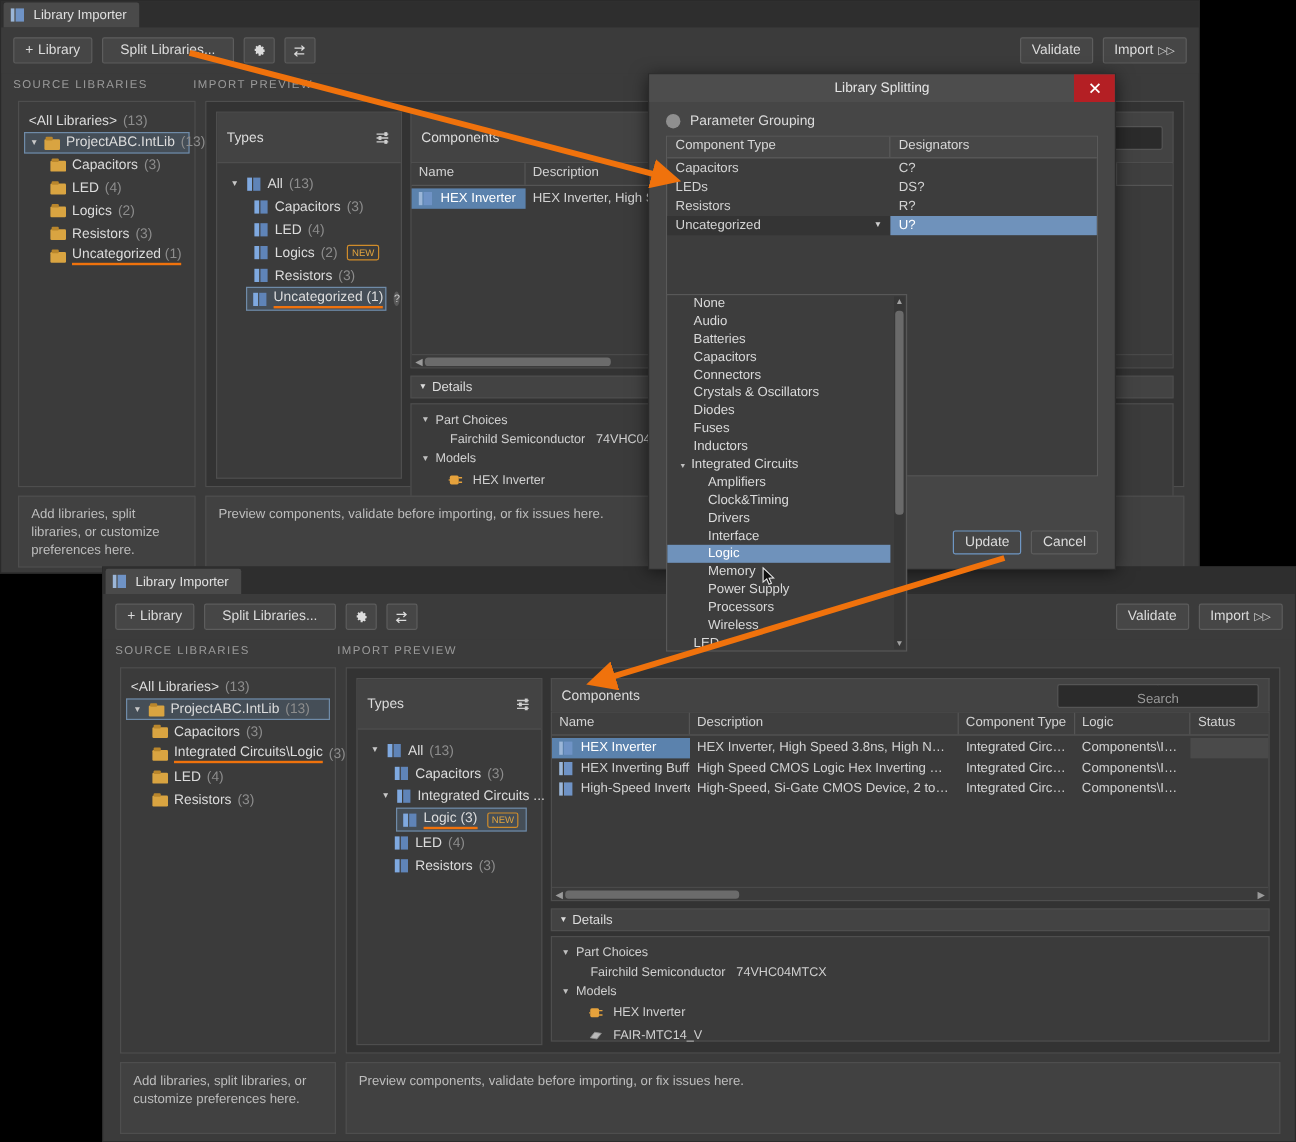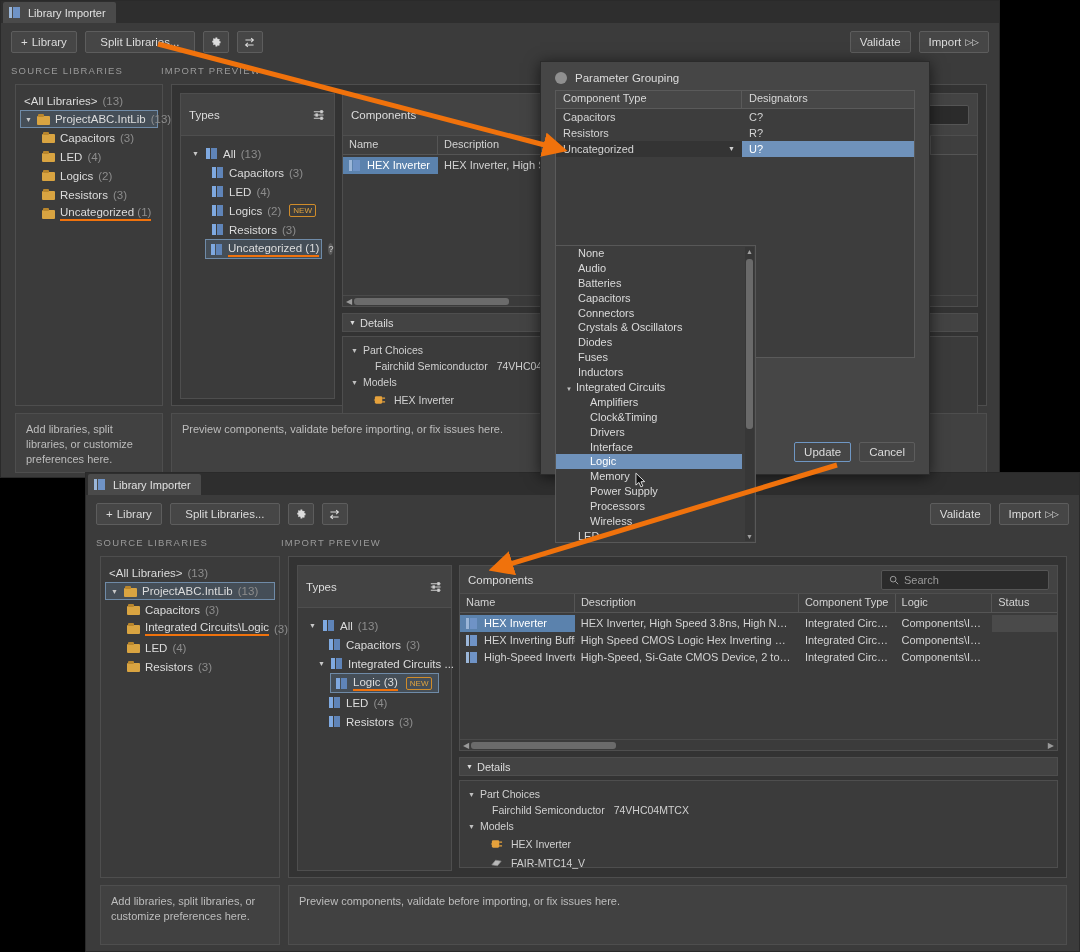--- a/index.html
+++ b/index.html
@@ -181,20 +181,21 @@
     display: flex; align-items: center; padding: 0 3px; gap: 2px;
   }
   .hscroll .thumb { height: 7px; background: #6b6b6b; border-radius: 3px; }
   .hscroll .arr { color: #9a9a9a; font-size: 8px; }
 
   .search-box {
     background: #2b2b2b; border: 1px solid #555;
     height: 20px; display: flex; align-items: center; gap: 5px;
     padding: 0 7px; color: #9a9a9a; font-size: 11px;
     border-radius: 2px;
+    flex-direction: column;
   }
 
   .details-hdr {
     height: 19px; background: #434343; border: 1px solid #4e4e4e;
     display: flex; align-items: center; padding: 0 6px; gap: 4px;
     font-size: 11px; color: #dcdcdc;
   }
   .details-body {
     background: #3b3b3b; border: 1px solid #4e4e4e;
     font-size: 10.5px; color: #d0d0d0; padding: 5px 8px;
@@ -696,36 +697,48 @@
           </div>
         </div>
       </div>
 
       <div class="hint-box" style="position:absolute; left:14px; top:352px; width:180px; height:60px;">Add libraries, split libraries, or customize preferences here.</div>
       <div class="hint-box" style="position:absolute; left:202px; top:352px; width:779px; height:60px;">Preview components, validate before importing, or fix issues here.</div>
     </div>
   </div>
 
   <div class="dialog" style="left:540px; top:61px; width:390px; height:414px;">
+    <div class="dlg-title">
+      <span>Library Splitting</span>
+      <div class="dlg-close">
+        <svg width="11" height="11" viewBox="0 0 12 12">
+          <path d="M2 2L10 10M10 2L2 10" stroke="#fff" stroke-width="1.6"></path>
+        </svg>
+      </div>
+    </div>
 
     <div class="dlg-body">
       <div class="radio-row">
         <span class="radio"></span>
         <span>Parameter Grouping</span>
       </div>
 
 
       <div class="map-tbl">
         <div class="map-hdr">
           <div style="width:186px; border-right:1px solid #5a5a5a;">Component Type</div>
           <div>Designators</div>
         </div>
         <div class="map-row">
           <div style="width:186px;">Capacitors</div>
           <div style="flex:1;">C?</div>
+        </div>
+        <div class="map-row">
+          <div style="width:186px;">LEDs</div>
+          <div style="flex:1;">DS?</div>
         </div>
         <div class="map-row">
           <div style="width:186px;">Resistors</div>
           <div style="flex:1;">R?</div>
         </div>
         <div class="map-row active">
           <div style="width:186px; display:flex; align-items:center;">
             <span>Uncategorized</span>
             <span style="margin-left:auto; font-size:7px; color:#cfcfcf;">▼</span>
           </div>

